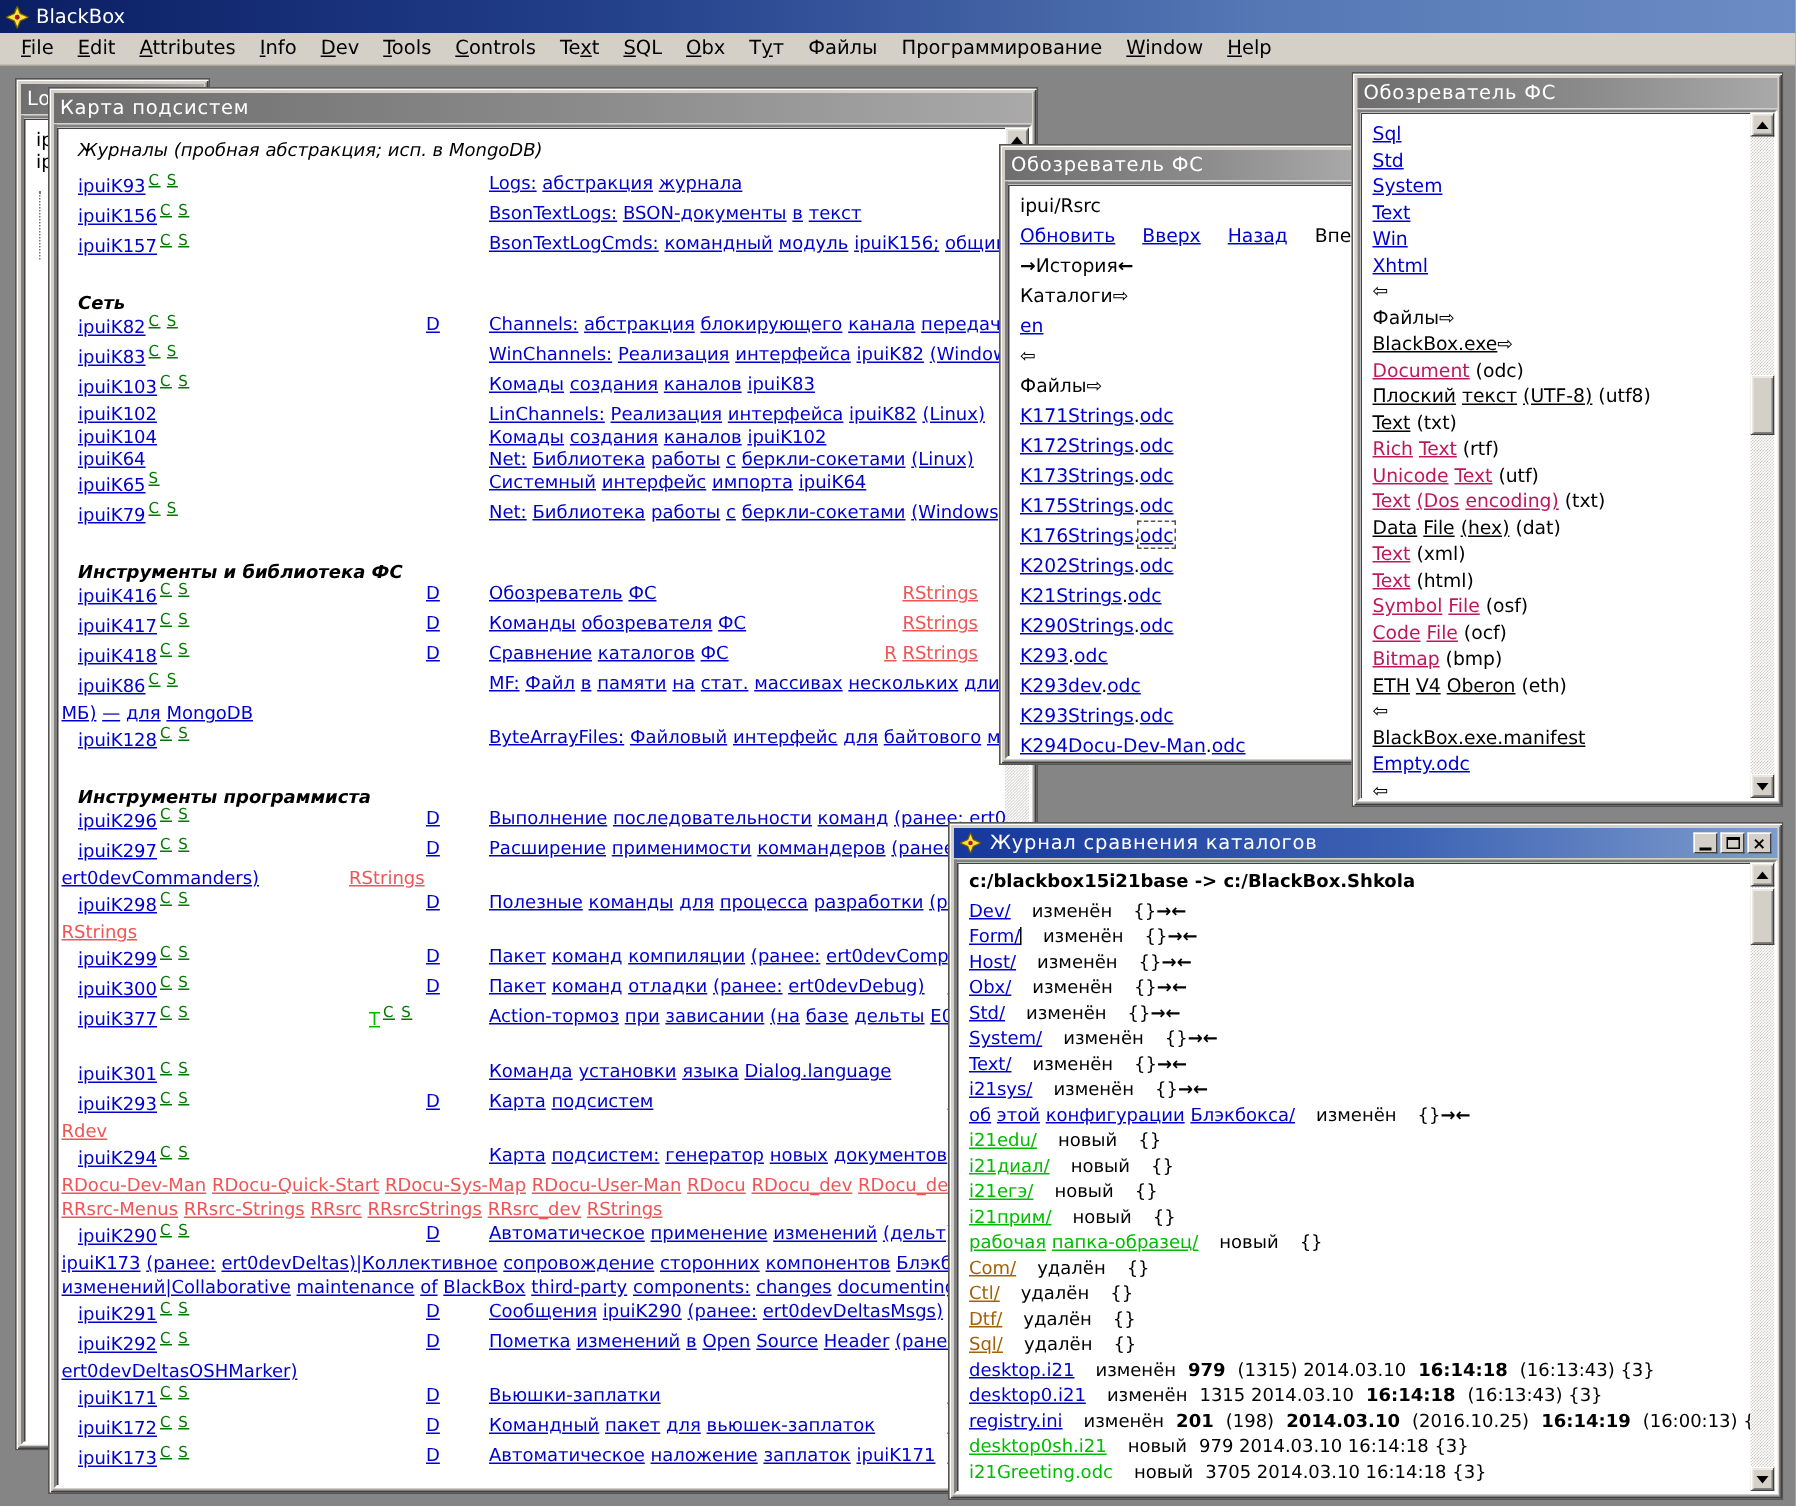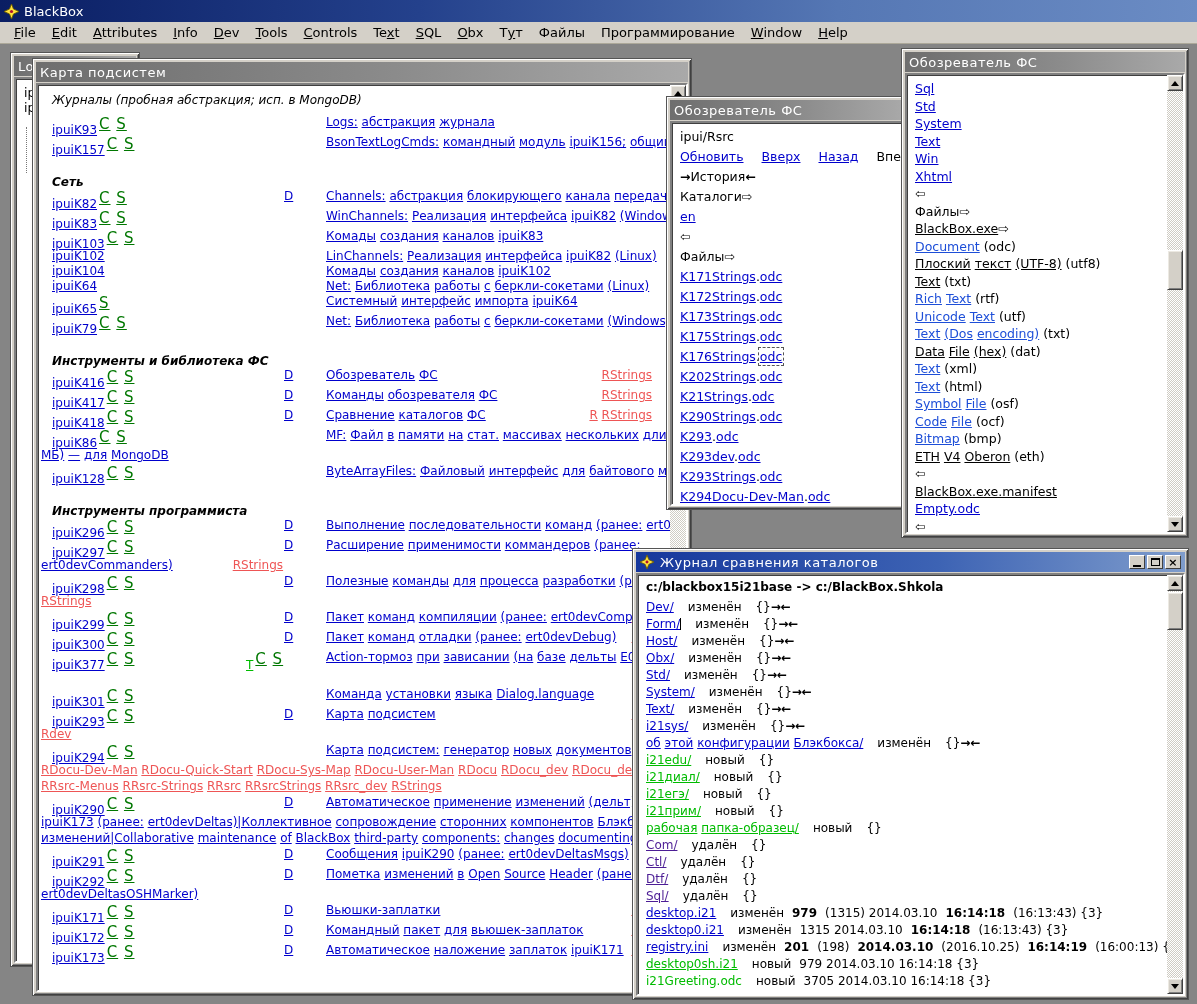--- a/index.html
+++ b/index.html
@@ -50,26 +50,26 @@
   .thumb { position:absolute; left:0; width:16px; background:#d4d0c8;
     border:1px solid; border-color:#fff #404040 #404040 #fff;
     box-shadow: inset 1px 1px 0 #ece9e2, inset -1px -1px 0 #808080; }
   .tri-up { width:0; height:0; border-left:4px solid transparent; border-right:4px solid transparent; border-bottom:5px solid #000; }
   .tri-dn { width:0; height:0; border-left:4px solid transparent; border-right:4px solid transparent; border-top:5px solid #000; }
 
   
   .u { text-decoration:underline; }
   .c-blue { color:#0000cc; }
   .c-red { color:#ee5555; }
-  .c-jred { color:#4c1d95;text-align:right; }
+  .c-jred { color:#a16207;text-align:right; }
   .c-green { color:#00bb00; }
   .c-sup { color:#007700; }
-  .c-gray { color:#1d4ed8; }
+  .c-gray { color:#be185d; }
   .c-black { color:#000; }
-  .sup { font-size:15px; vertical-align:5px; margin-left:2px; letter-spacing:1px; }
+  .sup { font-size:10px; vertical-align:5px; margin-left:2px; letter-spacing:1px; }
   .b { font-weight:bold; }
   .arr { font-weight:bold; }
 
   
   .doc { position:absolute; left:0; top:0; right:16px; bottom:0; padding-top:8px; overflow:hidden;
     font-size:12px; white-space:nowrap; }
   .hdr { height:22px; padding-left:14px; font-style:italic; }
   .sec { height:24px; padding-left:14px; font-weight:bold; font-style:italic; display:flex; align-items:flex-end; }
   .gapline { height:10px; }
   .mrow { position:relative; }
@@ -151,20 +151,24 @@
   <div class="win" style="left:32px; top:14px; width:660px; height:938px; z-index:2;">
     <div class="wtitle inactive">
       <span>Карта подсистем</span>
     </div>
     <div class="wbody">
       <div class="doc" id="mapdoc">
           <div class="hdr">Журналы (пробная абстракция; исп. в MongoDB)</div>
           <div class="mrow" style="height: 20px;">
             <span class="c1"><span class="u c-blue">ipuiK93</span><span class="sup"><span class="u c-sup">C</span> <span class="u c-sup">S</span></span></span>
             <span class="c3"><span class="u c-blue">Logs:</span> <span class="u c-blue">абстракция</span> <span class="u c-blue">журнала</span></span>
+          </div>
+          <div class="mrow" style="height: 20px;">
+            <span class="c1"><span class="u c-blue">ipuiK156</span><span class="sup"><span class="u c-sup">C</span> <span class="u c-sup">S</span></span></span>
+            <span class="c3"><span class="u c-blue">BsonTextLogs:</span> <span class="u c-blue">BSON-документы</span> <span class="u c-blue">в</span> <span class="u c-blue">текст</span></span>
           </div>
           <div class="mrow" style="height: 20px;">
             <span class="c1"><span class="u c-blue">ipuiK157</span><span class="sup"><span class="u c-sup">C</span> <span class="u c-sup">S</span></span></span>
             <span class="c3"><span class="u c-blue">BsonTextLogCmds:</span> <span class="u c-blue">командный</span> <span class="u c-blue">модуль</span> <span class="u c-blue">ipuiK156;</span> <span class="u c-blue">общий</span> </span>
           </div>
           <div class="gapline"></div>
           <div class="sec">Сеть</div>
           <div class="mrow" style="height: 20px;">
             <span class="c1"><span class="u c-blue">ipuiK82</span><span class="sup"><span class="u c-sup">C</span> <span class="u c-sup">S</span></span></span>
             <span class="c2"><span class="u c-blue">D</span></span>

